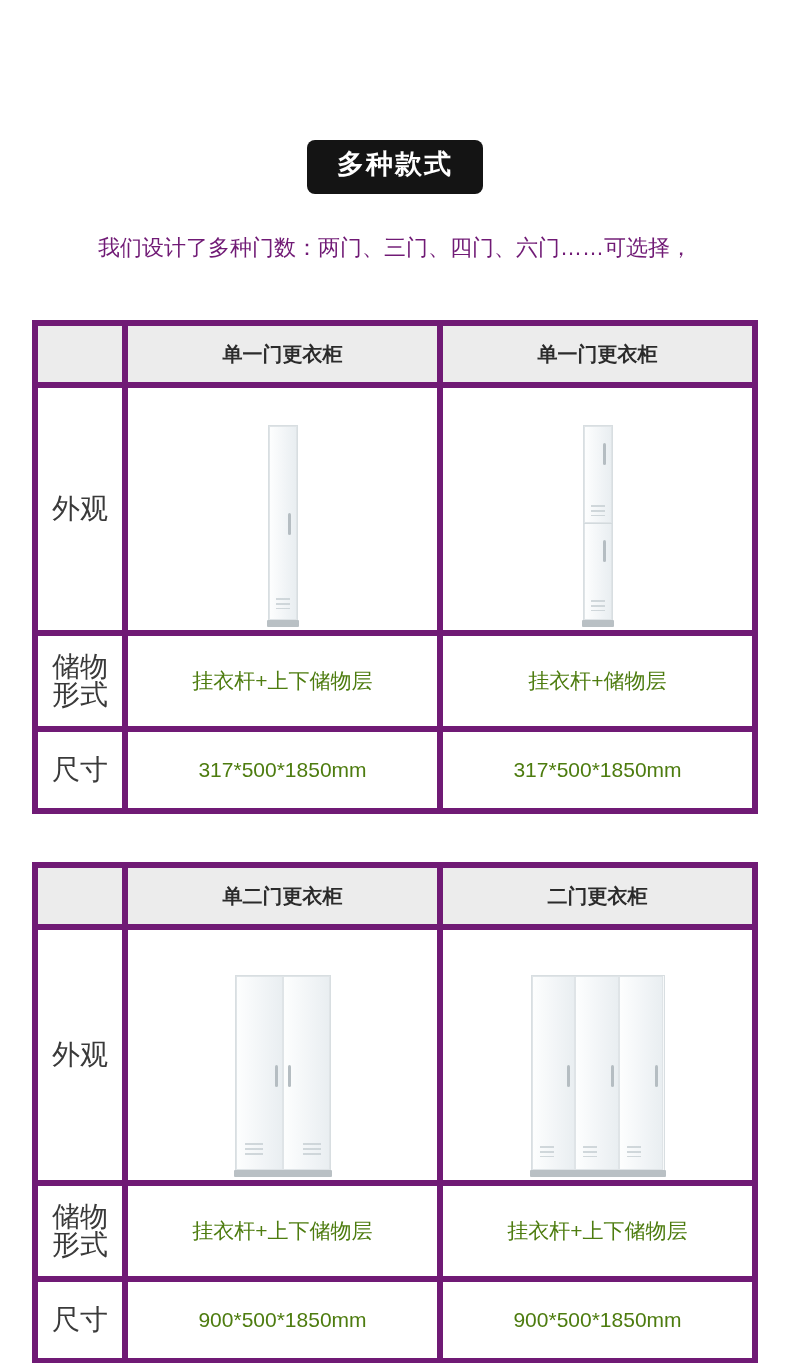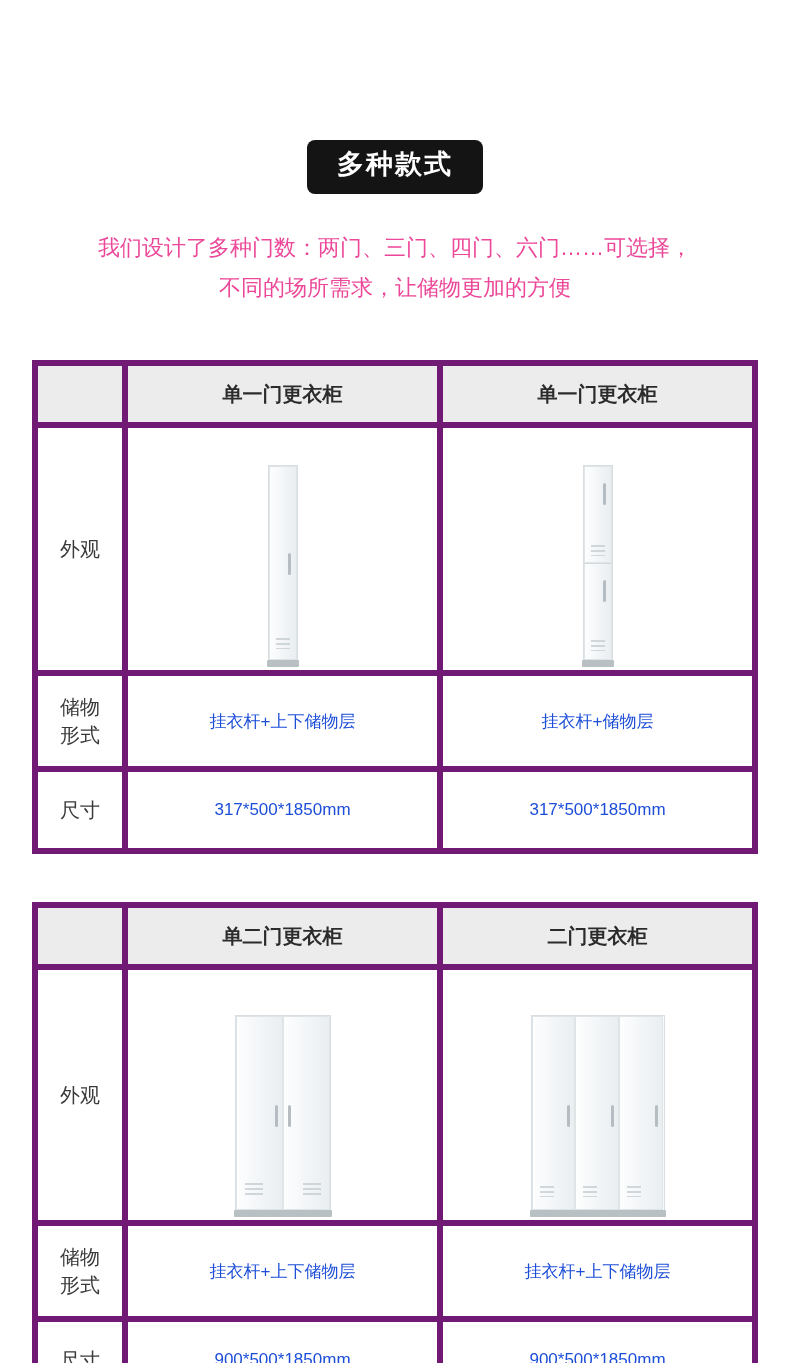--- a/index.html
+++ b/index.html
@@ -38,21 +38,21 @@
     line-height: 1;
     font-family: Liberation Mono, monospace;
   }
 
   
   .subtitle {
     margin-top: 34px;
     text-align: center;
     font-size: 22px;
     line-height: 40px;
-    color: #ec4899;
+    color: #701a75;
     padding: 0 60px;
   }
   .subtitle div {
     white-space: nowrap;
   }
 
   
   .spec-table {
     width: 726px;
     margin: 0 auto;
@@ -74,27 +74,27 @@
   .head-row th {
     background: #ececec;
     height: 54px;
     font-size: 20px;
     font-weight: bold;
     color: #2b2b2b;
   }
   .head-row th.col-label { background: #ececec; }
 
   .row-label {
-    font-size: 20px;
+    font-size: 28px;
     color: #3a3a3a;
     line-height: 28px;
   }
   .cell-text {
-    font-size: 17px;
-    color: #1d4ed8;
+    font-size: 21px;
+    color: #4d7c0f;
     margin-left: 24px;
   }
 
   .img-row td { height: 240px; }
   .img-row-2 td { height: 248px; }
 
   .locker-cell {
     padding: 0;
   }
   .locker-holder {
@@ -185,21 +185,20 @@
 <body>
 
 <div class="page">
 
   <div class="title-wrap">
     <div class="title-badge">多种款式</div>
   </div>
 
   <div class="subtitle">
     <div>我们设计了多种门数：两门、三门、四门、六门……可选择，</div>
-    <div>不同的场所需求，让储物更加的方便</div>
   </div>
 
   <table class="spec-table first">
     <colgroup>
       <col class="col-label">
       <col>
       <col>
     </colgroup>
     <tbody>
         <tr class="head-row">

